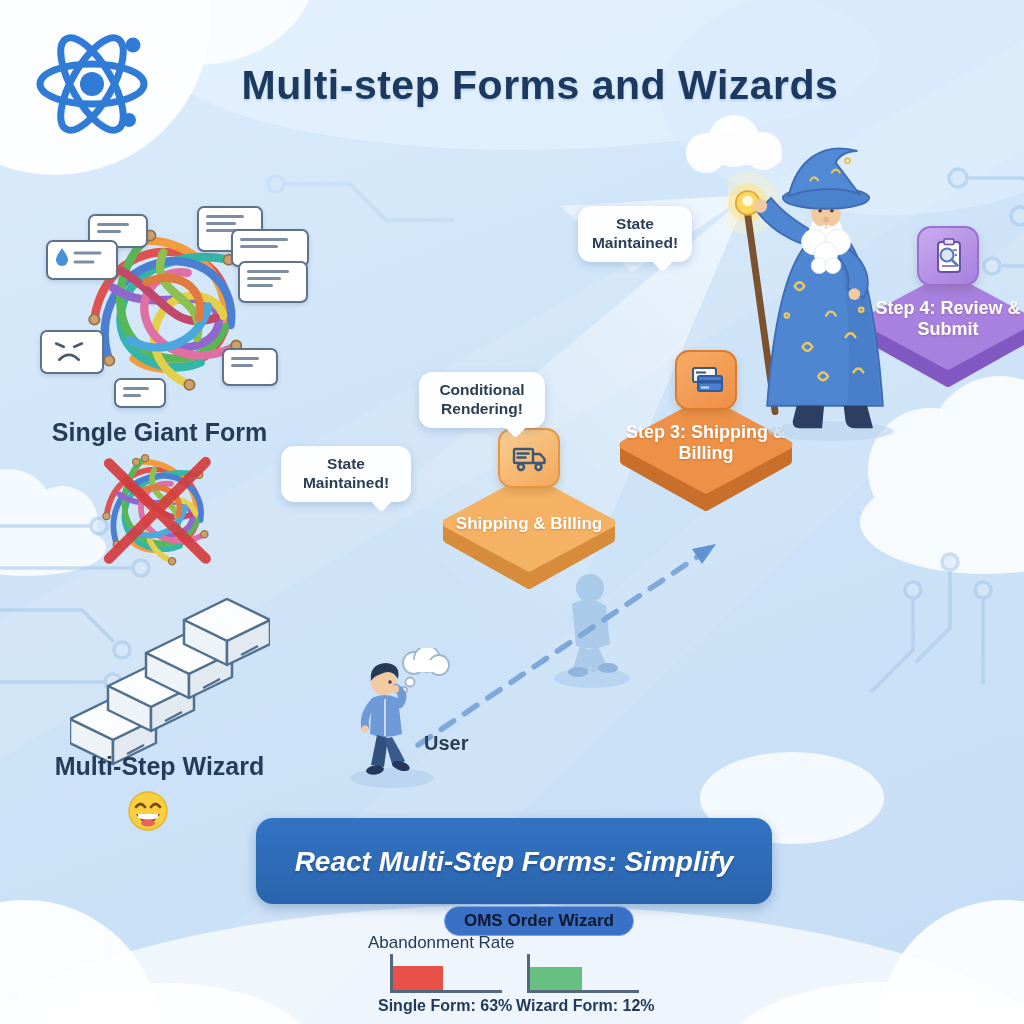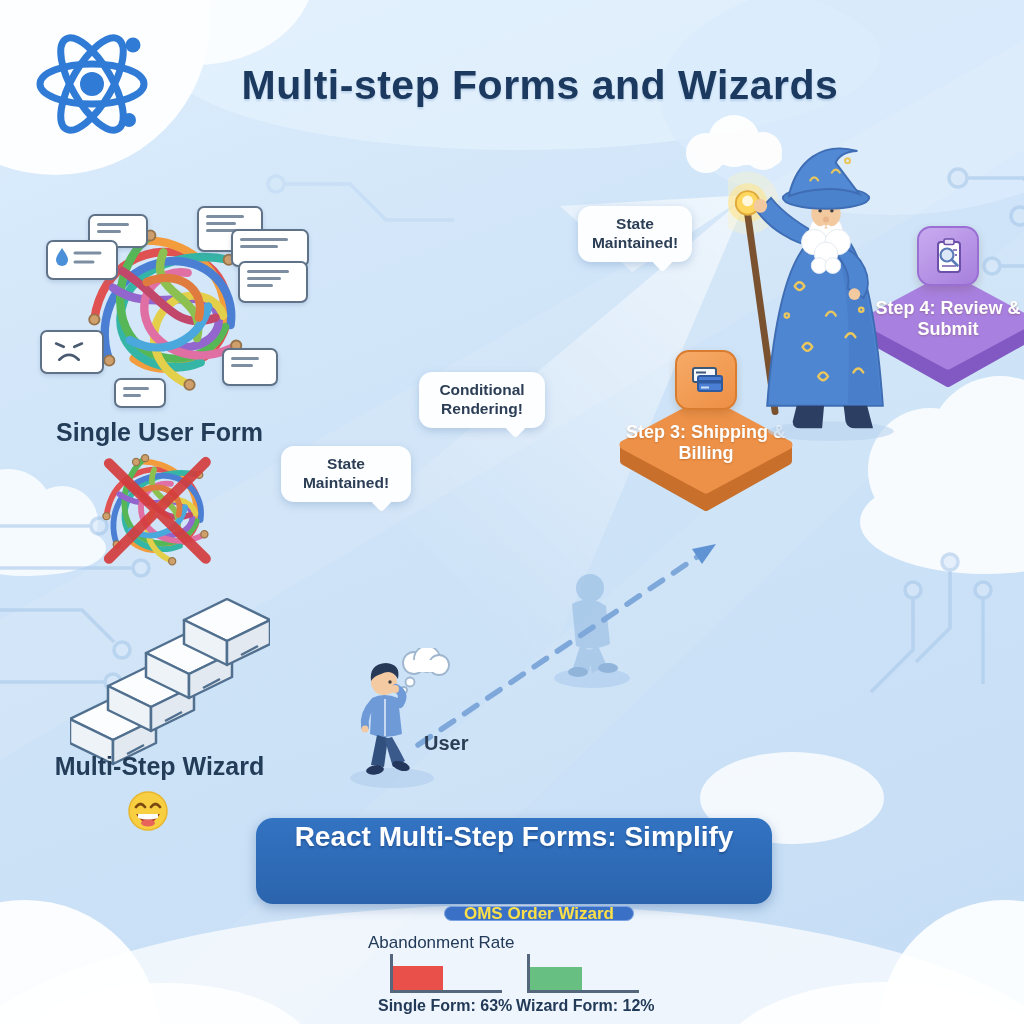--- a/index.html
+++ b/index.html
@@ -65,32 +65,33 @@
   .p1 .plabel{color:#2f5168;text-shadow:none;}
   .p2{--top:#f5b264;--side:#d68c3a;--ibg1:#f9cd92;--ibg2:#f3a85a;--ibd:#e9953f;}
   .p2 .plabel{top:86px;font-size:17px;}
   .p3{--top:#ee9148;--side:#c76f2b;--ibg1:#f6ab67;--ibg2:#ee8f45;--ibd:#d97c2f;}
   .p4{--top:#a881e0;--side:#8258c2;--ibg1:#c9abf0;--ibg2:#a67fdc;--ibd:#9a6fd4;}
 
   
   .banner{
     position:absolute;left:256px;top:818px;width:516px;height:86px;border-radius:17px;
     background:linear-gradient(180deg,#3273c2,#2b64ad);z-index:7;
-    display:flex;flex-direction:column;align-items:center;
+    display:flex;flex-direction:column;align-items:center;justify-content:center;
     box-shadow:0 4px 12px rgba(50,90,150,.35);
+    font-style:italic;
   }
   .banner div{
     color:#ffffff;font-size:28px;font-weight:bold;line-height:37px;
     text-shadow:0 2px 2px rgba(20,50,100,.4);
   }
   .badge{
-    position:absolute;left:444px;top:906px;width:190px;height:15px;border-radius:15px;
+    position:absolute;left:444px;top:906px;width:190px;height:30px;border-radius:15px;
     background:#3a70c6;border:1.5px solid #7aa2e0;box-sizing:border-box;z-index:7;
     display:flex;align-items:center;justify-content:center;
-    color:#fde047;font-size:17px;font-weight:bold;
+    color:#0f172a;font-size:17px;font-weight:bold;
   }
 
   
   .chart-title{position:absolute;left:368px;top:933px;width:200px;font-size:17px;font-weight:normal;color:#223a58;z-index:7;}
   .axis-v{position:absolute;width:2.5px;height:38px;background:#55677c;z-index:7;}
   .axis-h{position:absolute;width:112px;height:2.5px;background:#55677c;z-index:7;}
   .bar{position:absolute;z-index:7;}
   .bar-label{position:absolute;width:150px;font-size:16px;font-weight:bold;color:#223a58;z-index:7;}
 
   .user-label{position:absolute;left:424px;top:732px;font-size:20px;font-weight:bold;color:#2c3e55;z-index:6;}
@@ -270,21 +271,21 @@
   </div>
   <div class="mini-bubble" style="left:222px;top:348px;width:42px;height:28px;">
     <div class="ln" style="width:28px"></div>
       <div class="ln" style="width:22px"></div>
   </div>
   <div class="mini-bubble" style="left:114px;top:378px;width:38px;height:20px;">
     <div class="ln" style="width:26px"></div>
       <div class="ln" style="width:18px"></div>
   </div>
 
-  <div class="side-label" style="top:418px;">Single User Form</div>
+  <div class="side-label" style="top:418px;">Single Giant Form</div>
 
   <svg class="abs" style="left:100px;top:453px;z-index:3" width="116" height="116" viewBox="0 0 180 180">
     <use href="#tangle"></use>
     <g stroke="#d43d3d" stroke-width="16" stroke-linecap="round" opacity=".92">
       <line x1="14" y1="16" x2="164" y2="164"></line>
       <line x1="164" y1="14" x2="14" y2="164"></line>
     </g>
   </svg>
 
   <svg class="abs" style="left:70px;top:598px;z-index:3" width="200" height="168" viewBox="0 0 200 168">
@@ -322,20 +323,37 @@
     <g stroke="#7a4a12" stroke-width="2.8" fill="none" stroke-linecap="round">
       <path d="M9,17 q4.5,-6 9,0"></path>
         <path d="M24,17 q4.5,-6 9,0"></path>
     </g>
     <path d="M9,24 Q21,42 33,24 Z" fill="#a03325"></path>
     <path d="M11,24 h20 v4 q-10,3.5 -20,0 Z" fill="#ffffff"></path>
     <ellipse cx="21" cy="33" rx="7" ry="3.5" fill="#e8635a"></ellipse>
   </svg>
 
 
+  <div class="platform p2" style="left:439px;top:428px;">
+    <svg class="diamond" width="180" height="165" viewBox="0 0 180 165">
+      <path class="side" d="M8,95 L8,111 L90,157 L172,111 L172,95 L90,139 Z"></path>
+      <polygon class="topf" points="8,95 90,51 172,95 90,139"></polygon>
+    </svg>
+    <div class="icon-sq">
+      <svg width="40" height="40" viewBox="0 0 40 40" stroke="#3c5878" stroke-width="2.4" fill="none" stroke-linecap="round" stroke-linejoin="round">
+        <rect x="5" y="11" width="19" height="14" rx="1.5"></rect>
+        <path d="M24,16 h7 l4.5,5 v4 h-11.5"></path>
+        <circle cx="12" cy="29" r="3"></circle>
+          <circle cx="29.5" cy="29" r="3"></circle>
+        <path d="M8.5,15.5 h11"></path>
+          <path d="M8.5,19.5 h8"></path>
+      </svg>
+    </div>
+    <div class="plabel">Shipping &amp; Billing</div>
+  </div>
 
   <div class="platform p3" style="left:616px;top:350px;">
     <svg class="diamond" width="180" height="165" viewBox="0 0 180 165">
       <path class="side" d="M8,95 L8,111 L90,157 L172,111 L172,95 L90,139 Z"></path>
       <polygon class="topf" points="8,95 90,51 172,95 90,139"></polygon>
     </svg>
     <div class="icon-sq">
       <svg width="40" height="40" viewBox="0 0 40 40">
         <rect x="7" y="8" width="23" height="14" rx="2" fill="#f4f7fb" stroke="#3c5878" stroke-width="2"></rect>
         <line x1="10" y1="12.5" x2="20" y2="12.5" stroke="#3c5878" stroke-width="2"></line>

